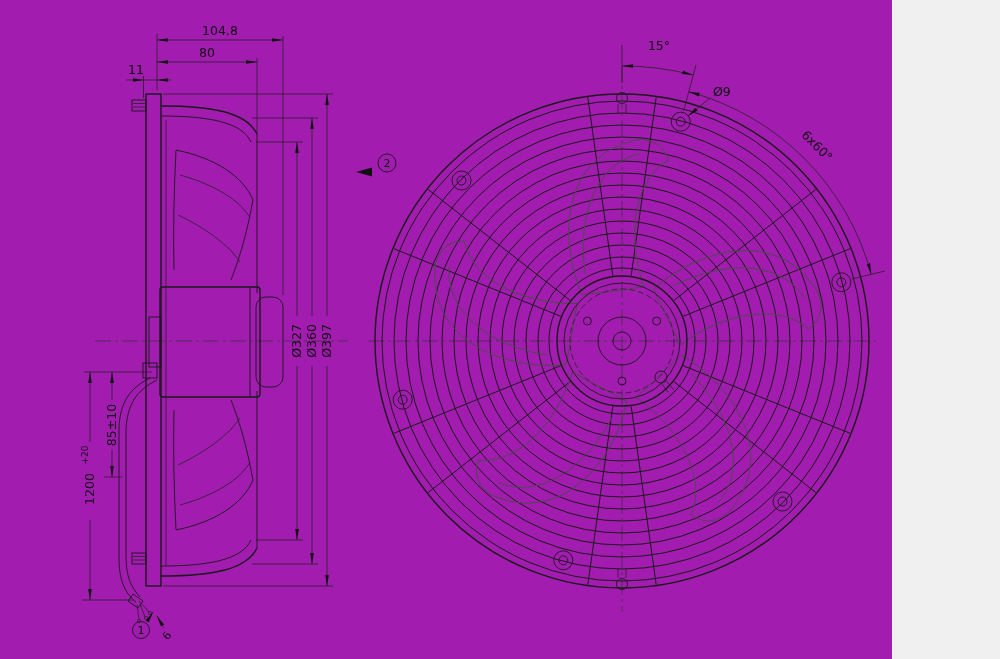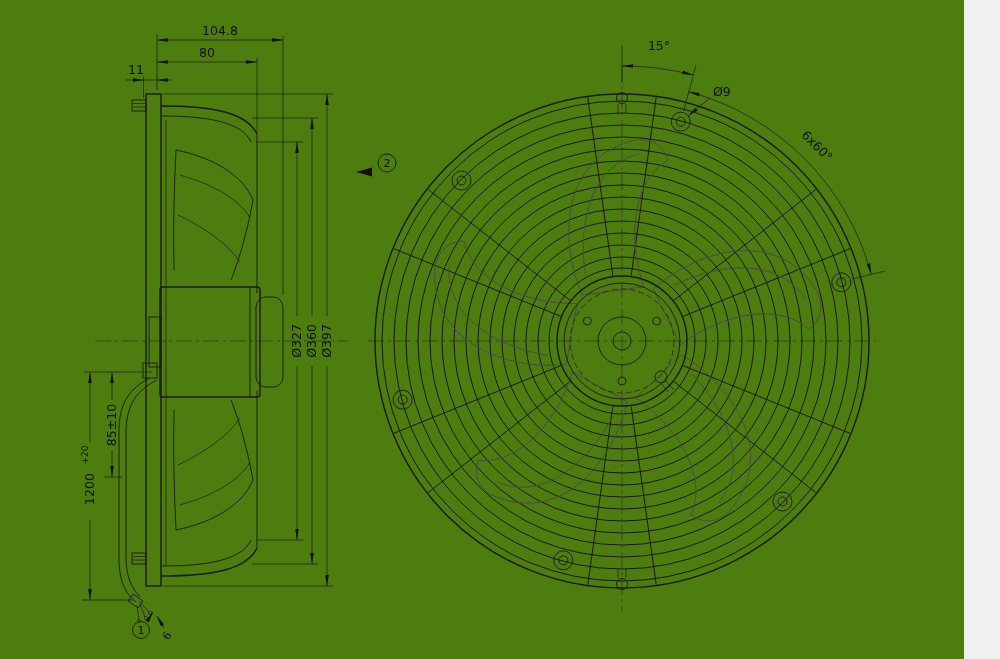--- a/index.html
+++ b/index.html
@@ -1,16 +1,16 @@
 <!DOCTYPE html>
 <html><head>
 <meta charset="utf-8">
 <style>
   html,body{margin:0;padding:0;background:#f0f0f0;}
-  #canvas{position:relative;width:964px;height:659px;background:#4d7c0f;overflow:hidden;}
+  #canvas{position:relative;width:892px;height:659px;background:#a21caf;overflow:hidden;}
   svg{display:block;}
   .ol{fill:none;stroke:#1a1a1a;stroke-width:1.4;}
   .ml{fill:none;stroke:#1a1a1a;stroke-width:0.9;}
   .tl{fill:none;stroke:#222222;stroke-width:0.75;}
   .cl{fill:none;stroke:#333333;stroke-width:0.7;stroke-dasharray:16 4 3 4;}
   .ring{fill:none;stroke:#1a1a1a;stroke-width:1;}
   .blade{fill:none;stroke:#4a4a4a;stroke-width:0.9;}
   text.d{font:12.5px "DejaVu Sans",sans-serif;fill:#111111;}
   text.s{font:9px "DejaVu Sans",sans-serif;fill:#111111;}
   text.c{font:11px "DejaVu Sans",sans-serif;fill:#111111;}

